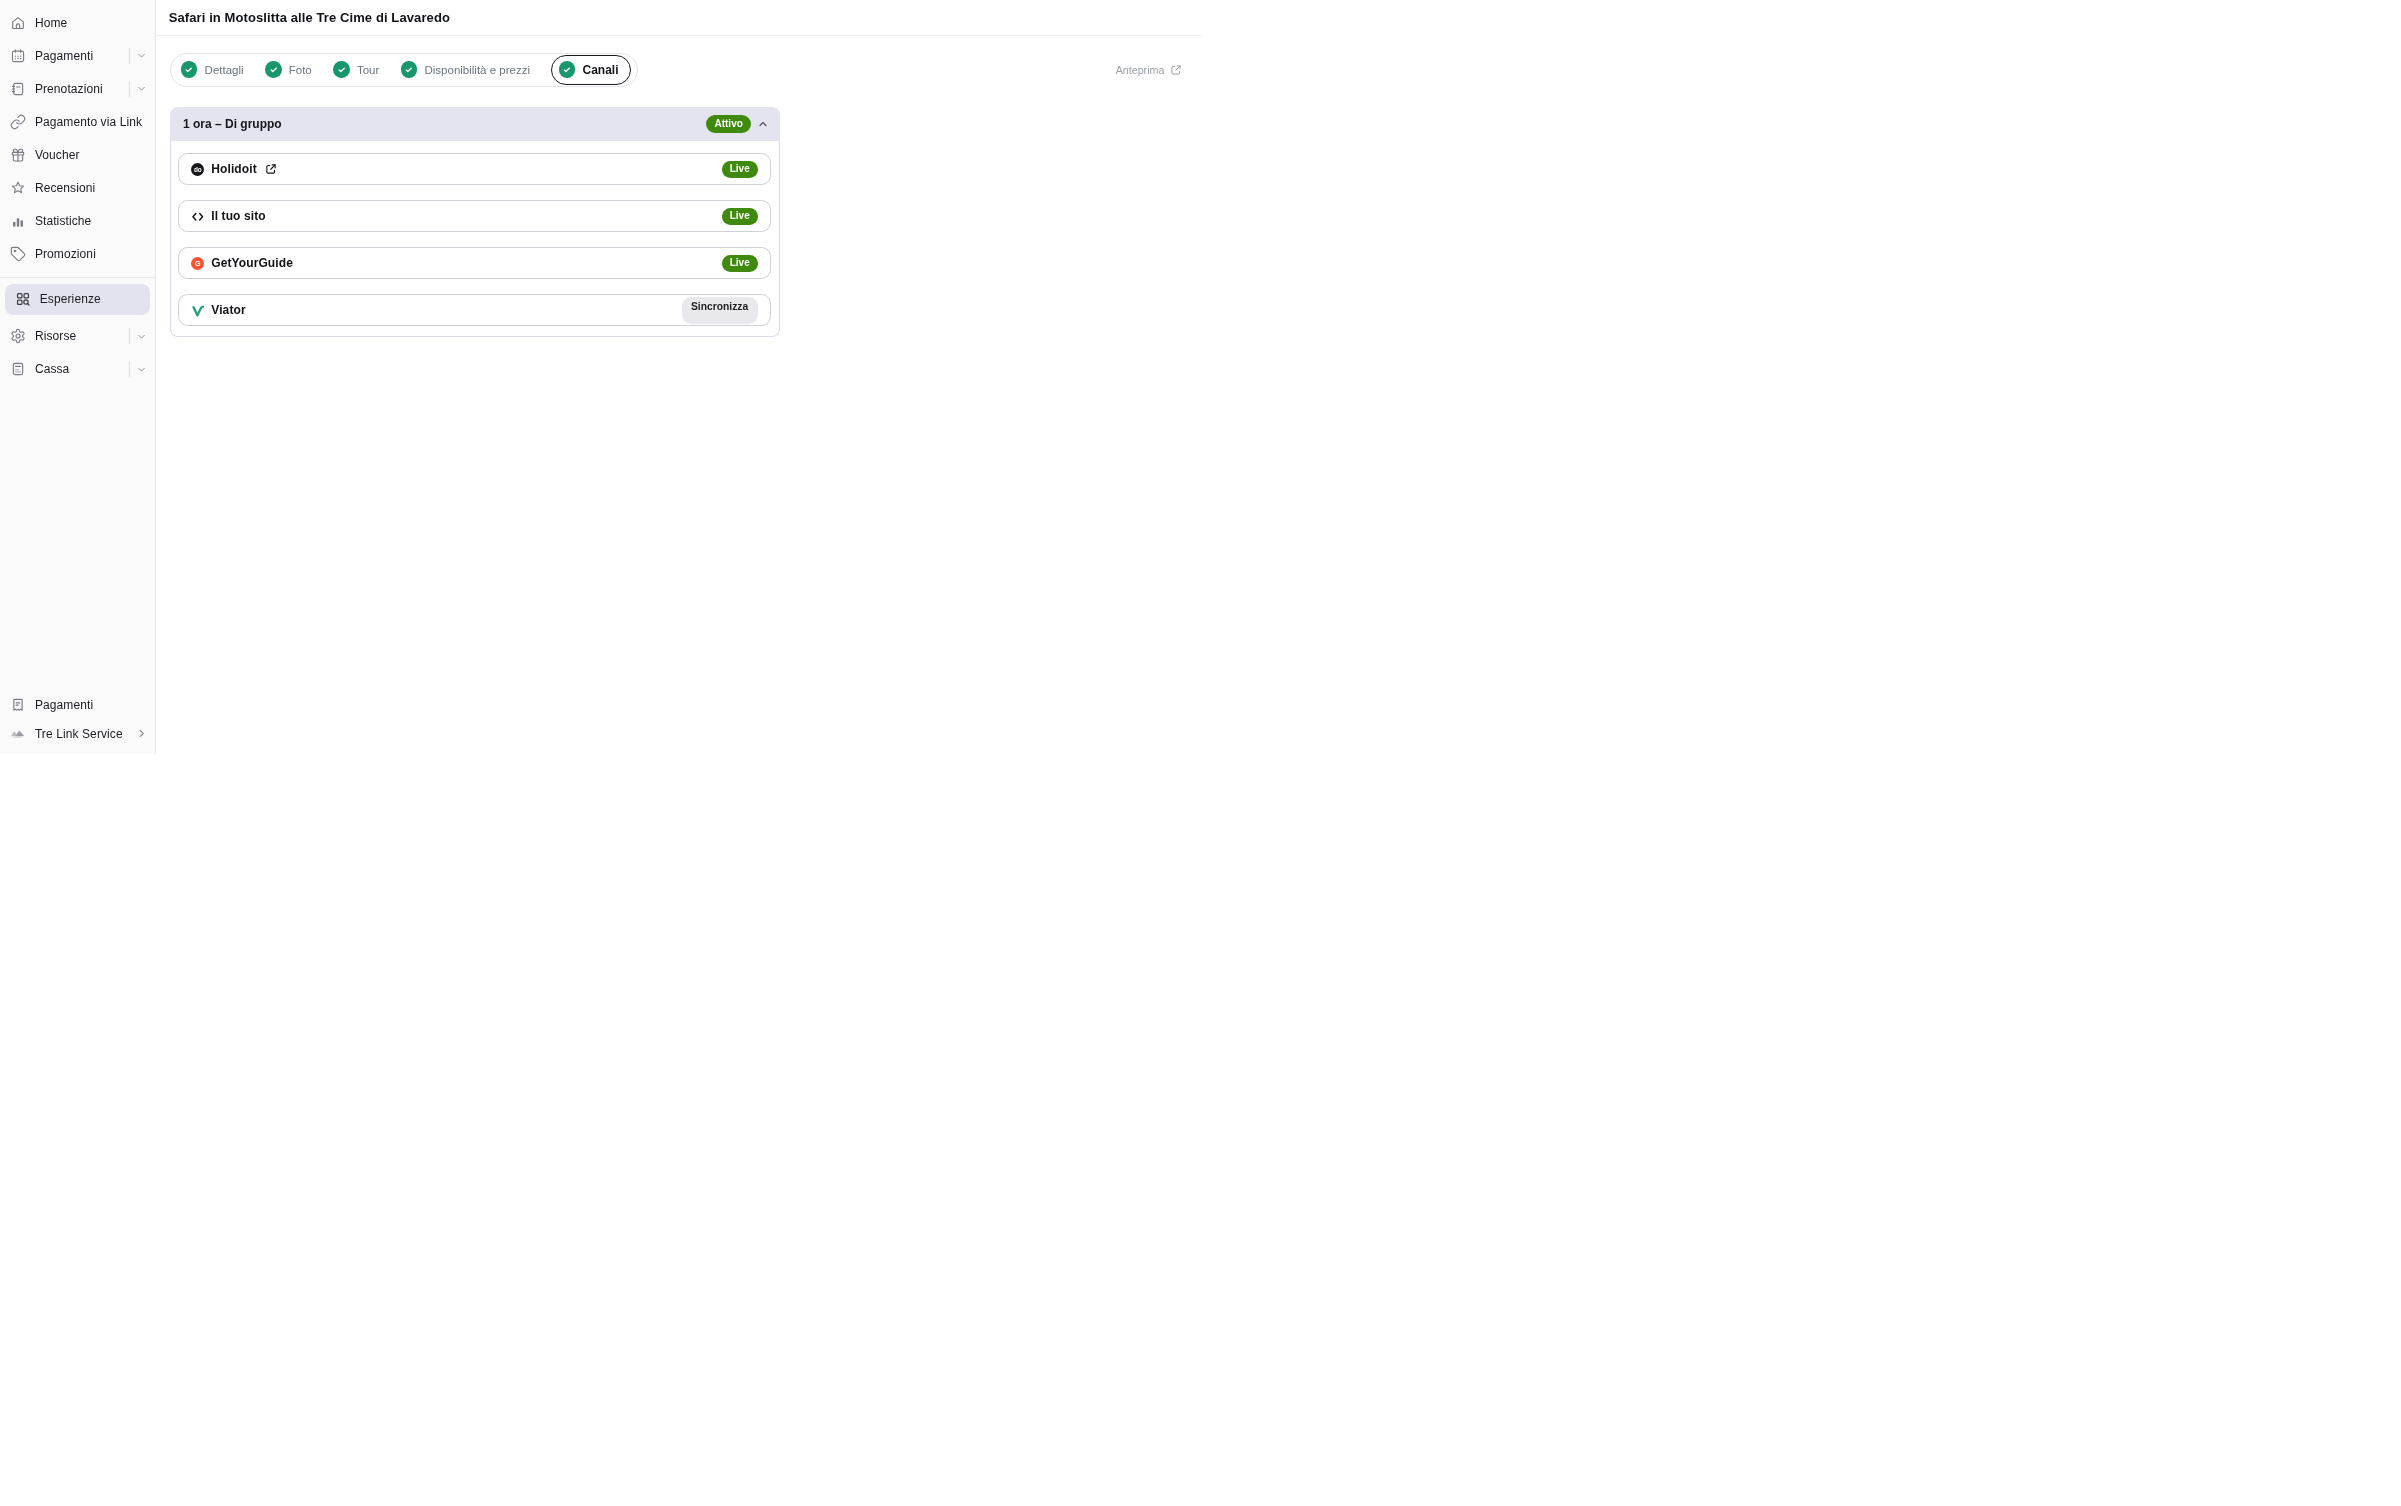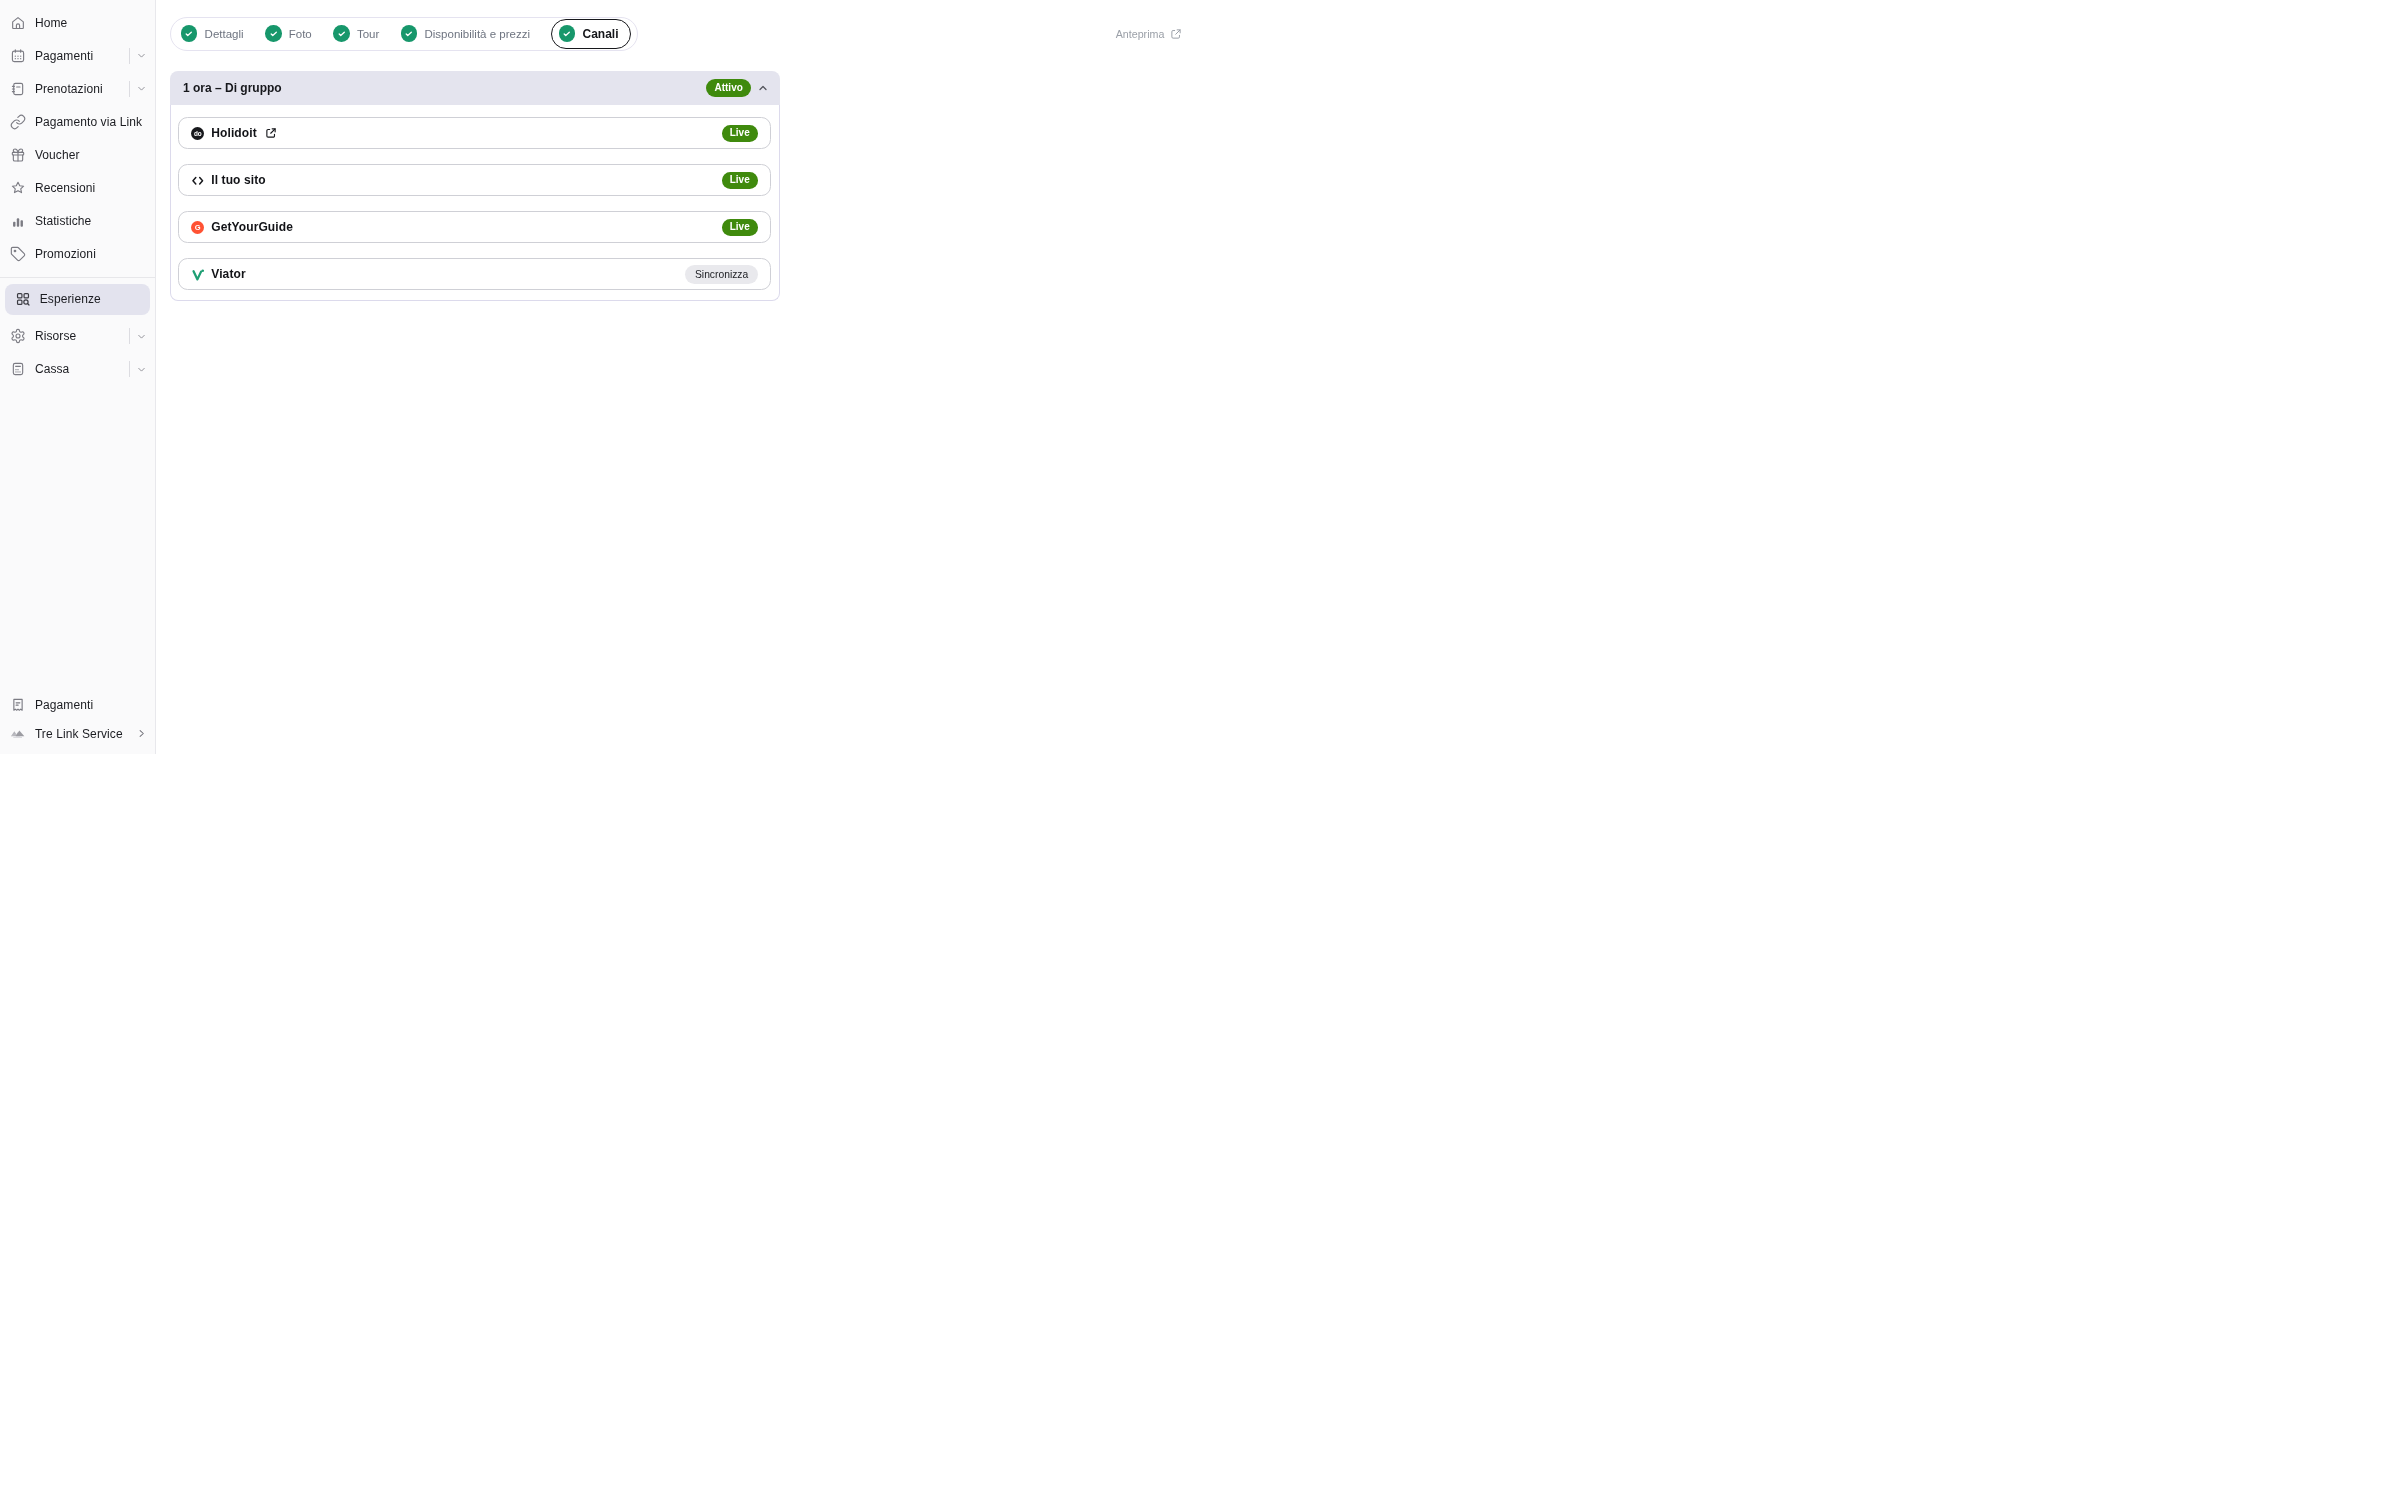--- a/index.html
+++ b/index.html
@@ -94,22 +94,22 @@
     color:#fff; font-weight:700;
   }
   .holidoit-bg { background:#17181c; font-size:6.4px; letter-spacing:-0.2px; }
   .gyg-bg { background:#ff5233; font-size:7.5px; }
   .ext-ico { width:12px; height:12px; color:#17181c; display:flex; margin-left:1.6px; }
   .badge-live {
     margin-left:auto; background:#3f8a0d; color:#fff; font-size:10px; font-weight:600;
     height:16.7px; line-height:16.7px; padding:0 8px; border-radius:8.3px;
   }
   .badge-sync {
-    margin-left:auto; background:#e9e9ed; color:#1c1d22; font-size:10.3px; font-weight:400;
-    height:19px; line-height:19px; padding:0 9.5px; border-radius:9.5px; cursor:pointer;
+    margin-left:auto; background:#e9e9ed; color:#1c1d22; font-size:10.3px; font-weight:700;
+    height:27px; line-height:19px; padding:0 9.5px; border-radius:9.5px; cursor:pointer;
   }
   svg { display:block; }
 </style>
 </head>
 <body>
 
 <nav class="sidebar">
 
   <div class="sb-item">
     <span class="sb-ico">
@@ -301,20 +301,23 @@
               <path d="M9 5.5l7 6.5-7 6.5"></path>
             </svg>
           </span>
       </span>
     </div>
   </div>
 </nav>
 
 <div class="main">
 
+  <header class="page-header">
+    <h1 class="page-title">Safari in Motoslitta alle Tre Cime di Lavaredo</h1>
+  </header>
 
   <div class="content">
 
     <div class="tabs-row">
       <div class="tabs">
 
         <div class="tab">
           <span class="check-circle">
               <svg viewBox="0 0 24 24" fill="none" stroke="#ffffff" stroke-width="3.2" stroke-linecap="round" stroke-linejoin="round">
                 <path d="M5.5 12.5l4 4L18.5 8"></path>

